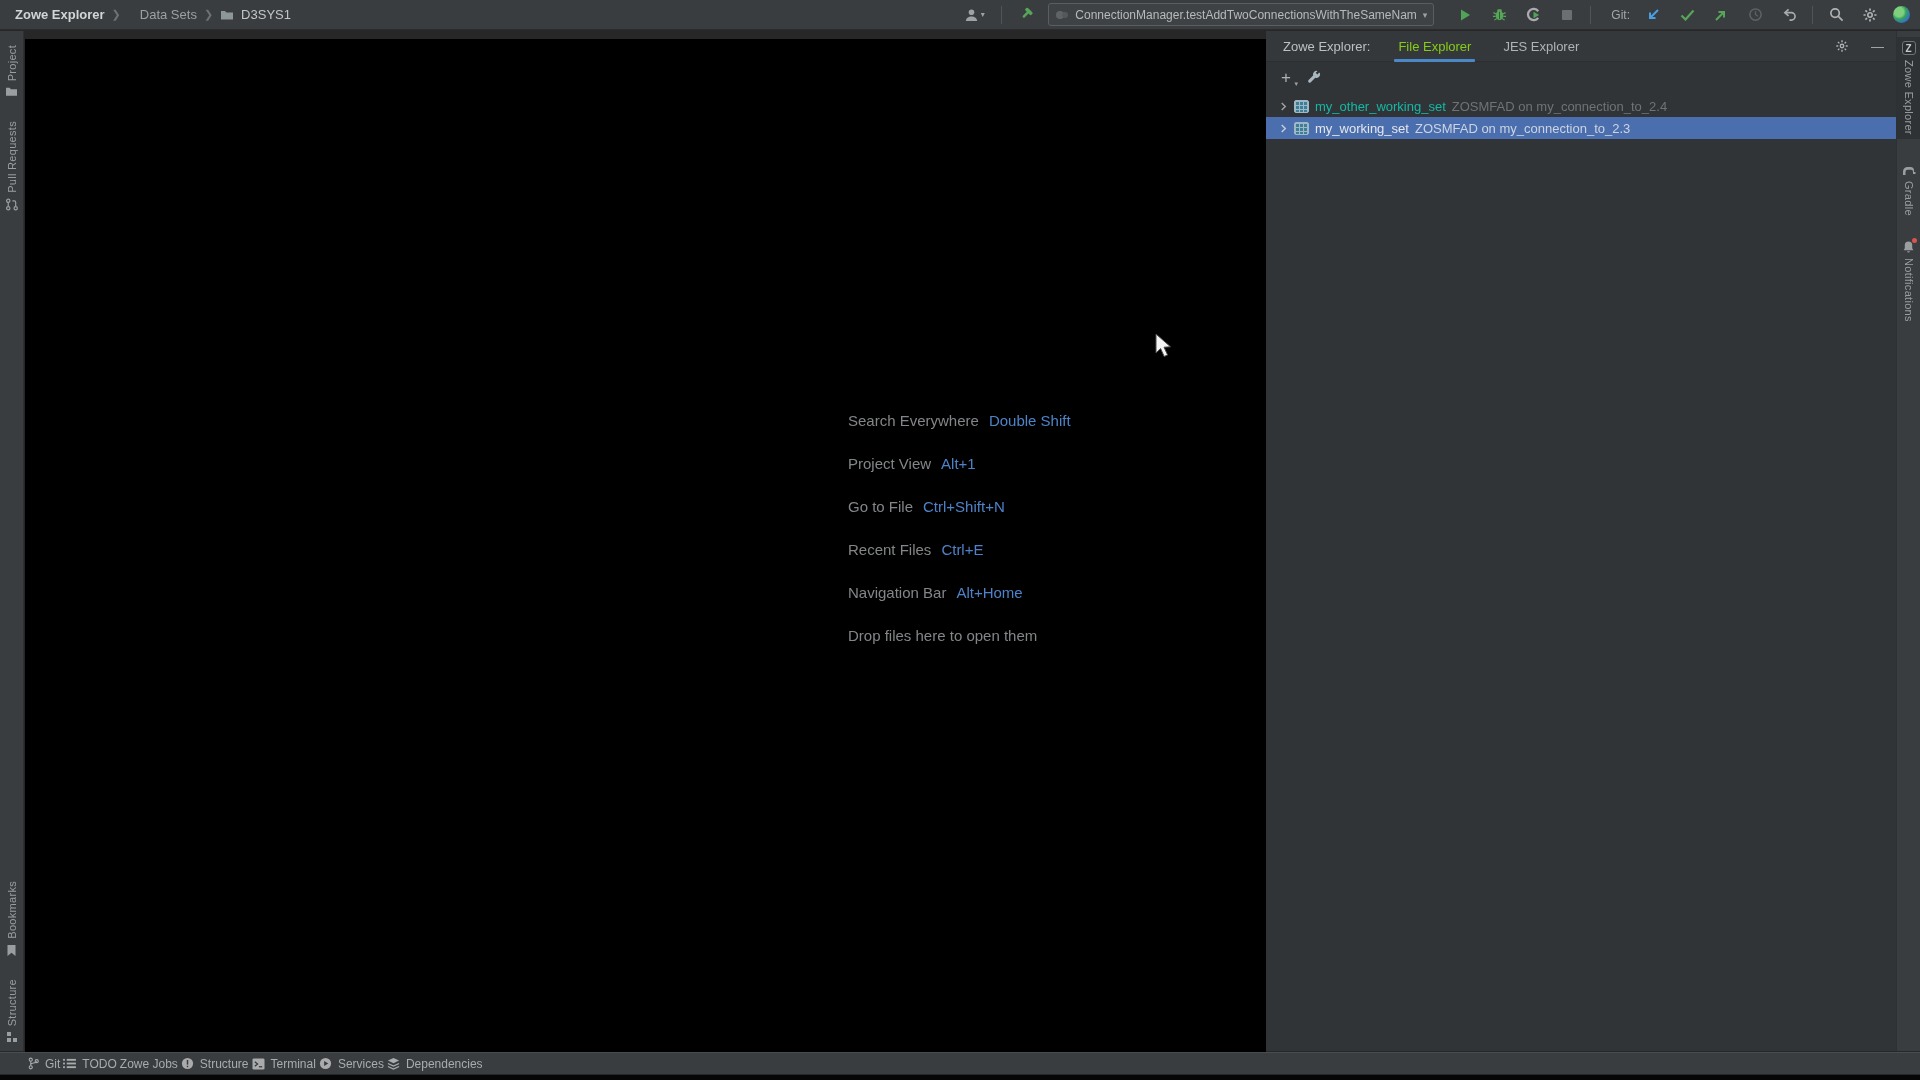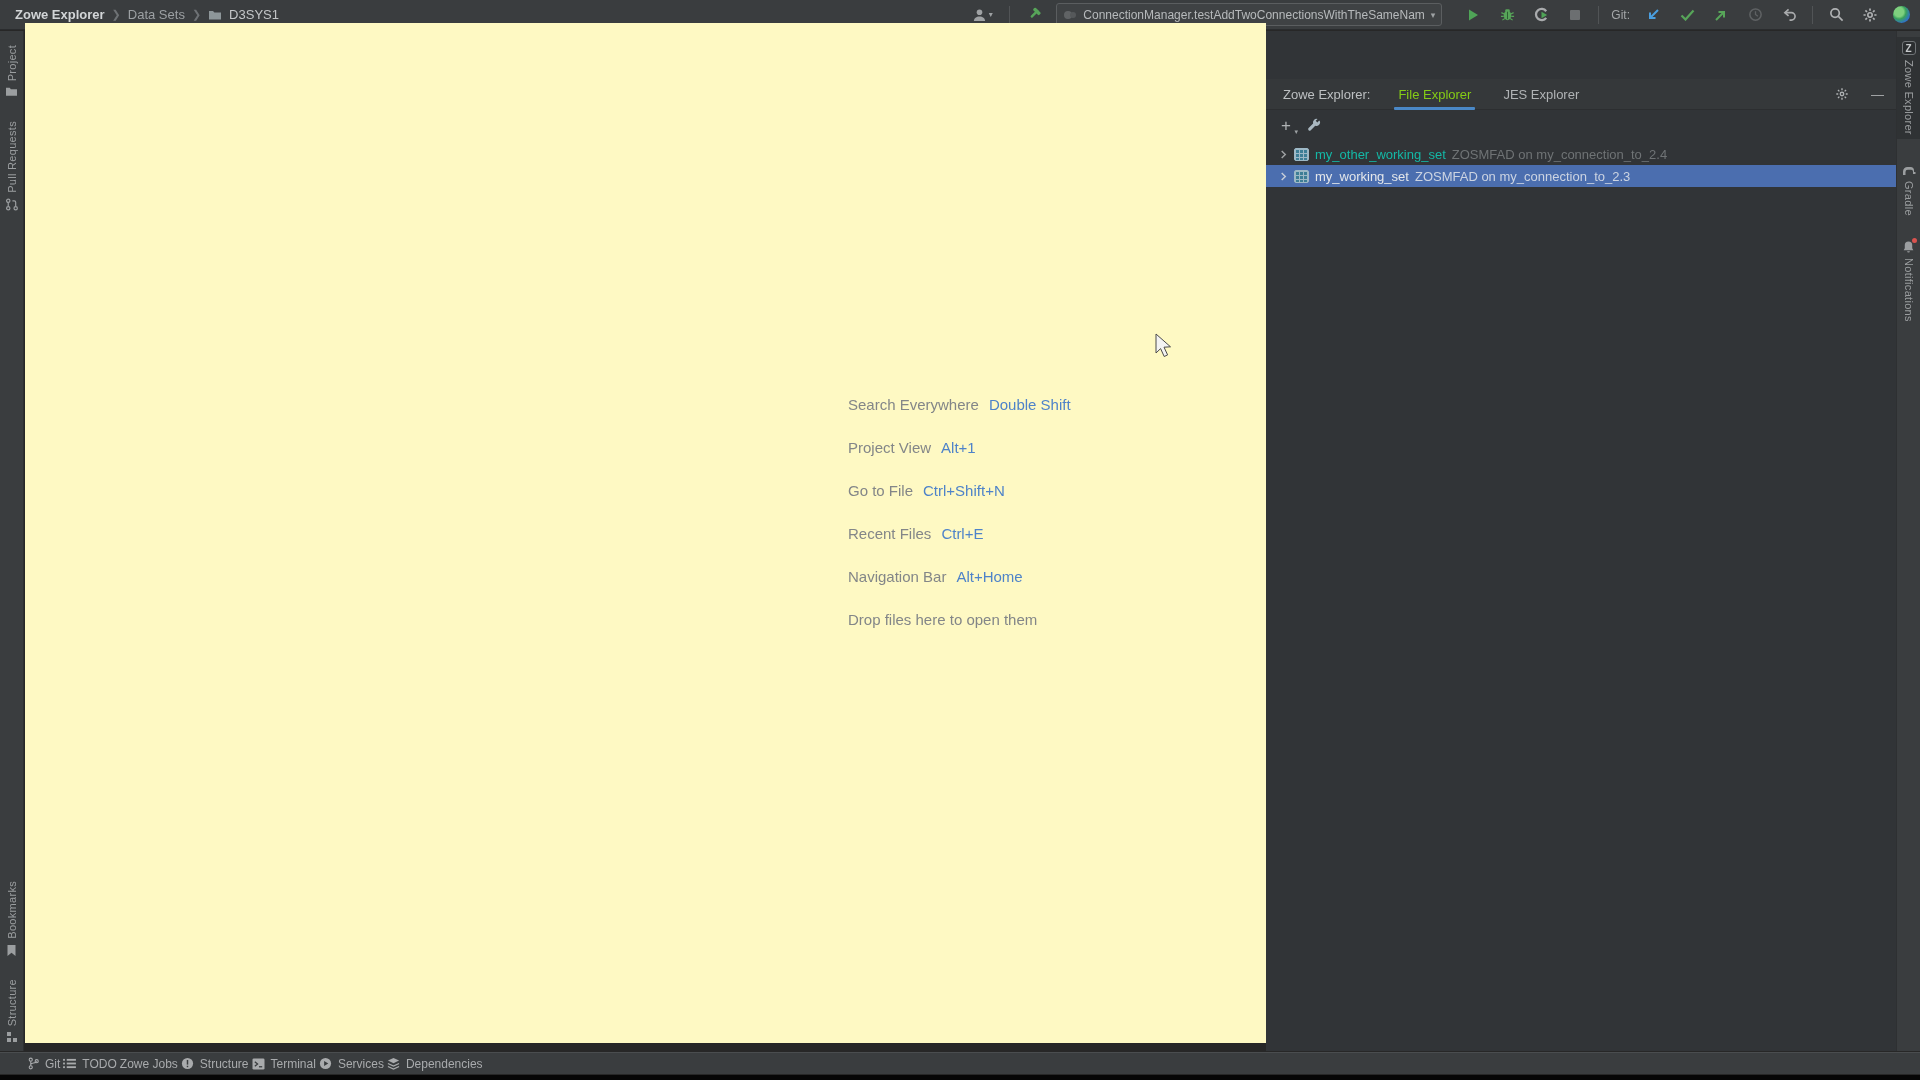--- a/index.html
+++ b/index.html
@@ -5,62 +5,62 @@
   * { margin:0; padding:0; box-sizing:border-box; }
   html,body { width:1920px; height:1080px; background:#000; overflow:hidden;
     font-family:"Liberation Sans","DejaVu Sans",sans-serif; }
   #app { position:relative; width:1920px; height:1080px; background:#272727; }
 
   
   #topbar { position:absolute; left:0; top:0; width:1920px; height:30px;
     background:#3a3d3f; border-bottom:1px solid #2a2c2e; display:flex; align-items:center; }
   .crumbs { display:flex; align-items:center; padding-left:15px; gap:7px; font-size:13px; }
   .crumb-root { color:#d2d5d7; font-weight:bold; }
-  .crumb { color:#9ca0a3; }
+  .crumb { color:#9ca0a3;margin-left:12px; }
   .crumb-last { color:#c3c6c8; }
   .crumb-sep { color:#6e7275; font-size:11px; }
   .spacer { flex:1; }
   .tb-right { display:flex; align-items:center; gap:12px; padding-right:10px; }
   .tb-sep { width:1px; height:18px; background:#515456; }
   .icon-btn { display:flex; align-items:center; justify-content:center; width:22px; height:22px; cursor:default; }
   .combo { display:flex; align-items:center; width:386px; height:23px;
     border:1px solid #5b5e60; border-radius:3px; background:#3f4244; padding:0 6px; gap:6px; }
   .combo-text { flex:1; color:#b7babc; font-size:12px; white-space:nowrap; overflow:hidden; }
   .combo-arrow { color:#9da1a3; font-size:9px; }
   .dim { opacity:.45; }
-  .git-label { color:#a4a7a9; font-size:12px; }
+  .git-label { color:#a4a7a9; font-size:12px;margin-left:8px; }
   .orb { width:17px; height:17px; border-radius:50%;
     background:radial-gradient(circle at 35% 35%, #7ed07e 0 30%, #39a15c 45%, #2f6fd0 75%, #234f9b 100%); }
 
   
   .stripe { position:absolute; top:31px; width:24px; height:1020px; background:#3a3d3f; }
   #stripe-left { left:0; border-right:1px solid #2e3032; display:flex; flex-direction:column; align-items:center; padding-top:10px; }
   #stripe-right { right:0; border-left:1px solid #2e3032; display:flex; flex-direction:column; align-items:center; padding-top:6px; }
   .vlabel { color:#9b9ea0; font-size:11px; letter-spacing:.3px; }
   .vl-left { writing-mode:vertical-rl; transform:rotate(180deg); }
   .vl-right { writing-mode:vertical-rl; }
   .stripe-btn { display:flex; flex-direction:column; align-items:center; gap:5px; padding:4px 0; width:24px; cursor:default; }
   .stripe-btn.active { background:#2f3234; }
   .stripe-gap { flex:1; }
   .s-icon { color:#9b9ea0; }
   .zowe-badge { width:14px; height:14px; background:#2b2e30; border:1px solid #707477; border-radius:3px;
     color:#c6c9cb; font-size:10px; font-weight:bold; display:flex; align-items:center; justify-content:center; }
   .bell-wrap { position:relative; }
   .bell-dot { position:absolute; right:-2px; top:-2px; width:5px; height:5px; border-radius:50%; background:#d9534f; }
 
   
-  #editor { position:absolute; left:25px; top:23px; width:1241px; height:1020px; background:#fef9c3; }
+  #editor { position:absolute; left:25px; top:39px; width:1241px; height:1020px; background:#000000; }
   #shortcuts { position:absolute; left:823px; top:360px; }
   .sc-row { height:43px; display:flex; align-items:center; font-size:15px; gap:10px; white-space:nowrap; }
   .sc-label { color:#838688; }
   .sc-key { color:#4e83c9; }
 
   
   #panel { position:absolute; left:1266px; top:31px; width:630px; height:1020px; background:#313437; }
-  #panel-header { height:31px; background:#35383a; display:flex; align-items:center; padding:0 12px 0 17px; gap:28px; border-bottom:1px solid #2c2e30;margin-top:48px; }
+  #panel-header { height:31px; background:#35383a; display:flex; align-items:center; padding:0 12px 0 17px; gap:28px; border-bottom:1px solid #2c2e30; }
   .panel-title { color:#bdc0c2; font-size:13px; }
   .tabs { display:flex; gap:32px; height:31px; }
   .tab { display:flex; align-items:center; font-size:13px; color:#b0b3b5; position:relative; cursor:default; }
   .tab.active { color:#84cc16; }
   .tab.active::after { content:""; position:absolute; left:-4px; right:-4px; bottom:0; height:3px; background:#4a88c7; border-radius:1px; }
   .header-icons { margin-left:auto; display:flex; align-items:center; gap:18px; }
   #panel-toolbar { height:30px; display:flex; align-items:center; gap:16px; padding-left:15px; }
   .plus-wrap { position:relative; color:#afb2b4; font-size:17px; line-height:1; }
   .plus-caret { position:absolute; right:-7px; bottom:-1px; font-size:7px; color:#9da1a3; }
   #tree { padding-top:3px; }

